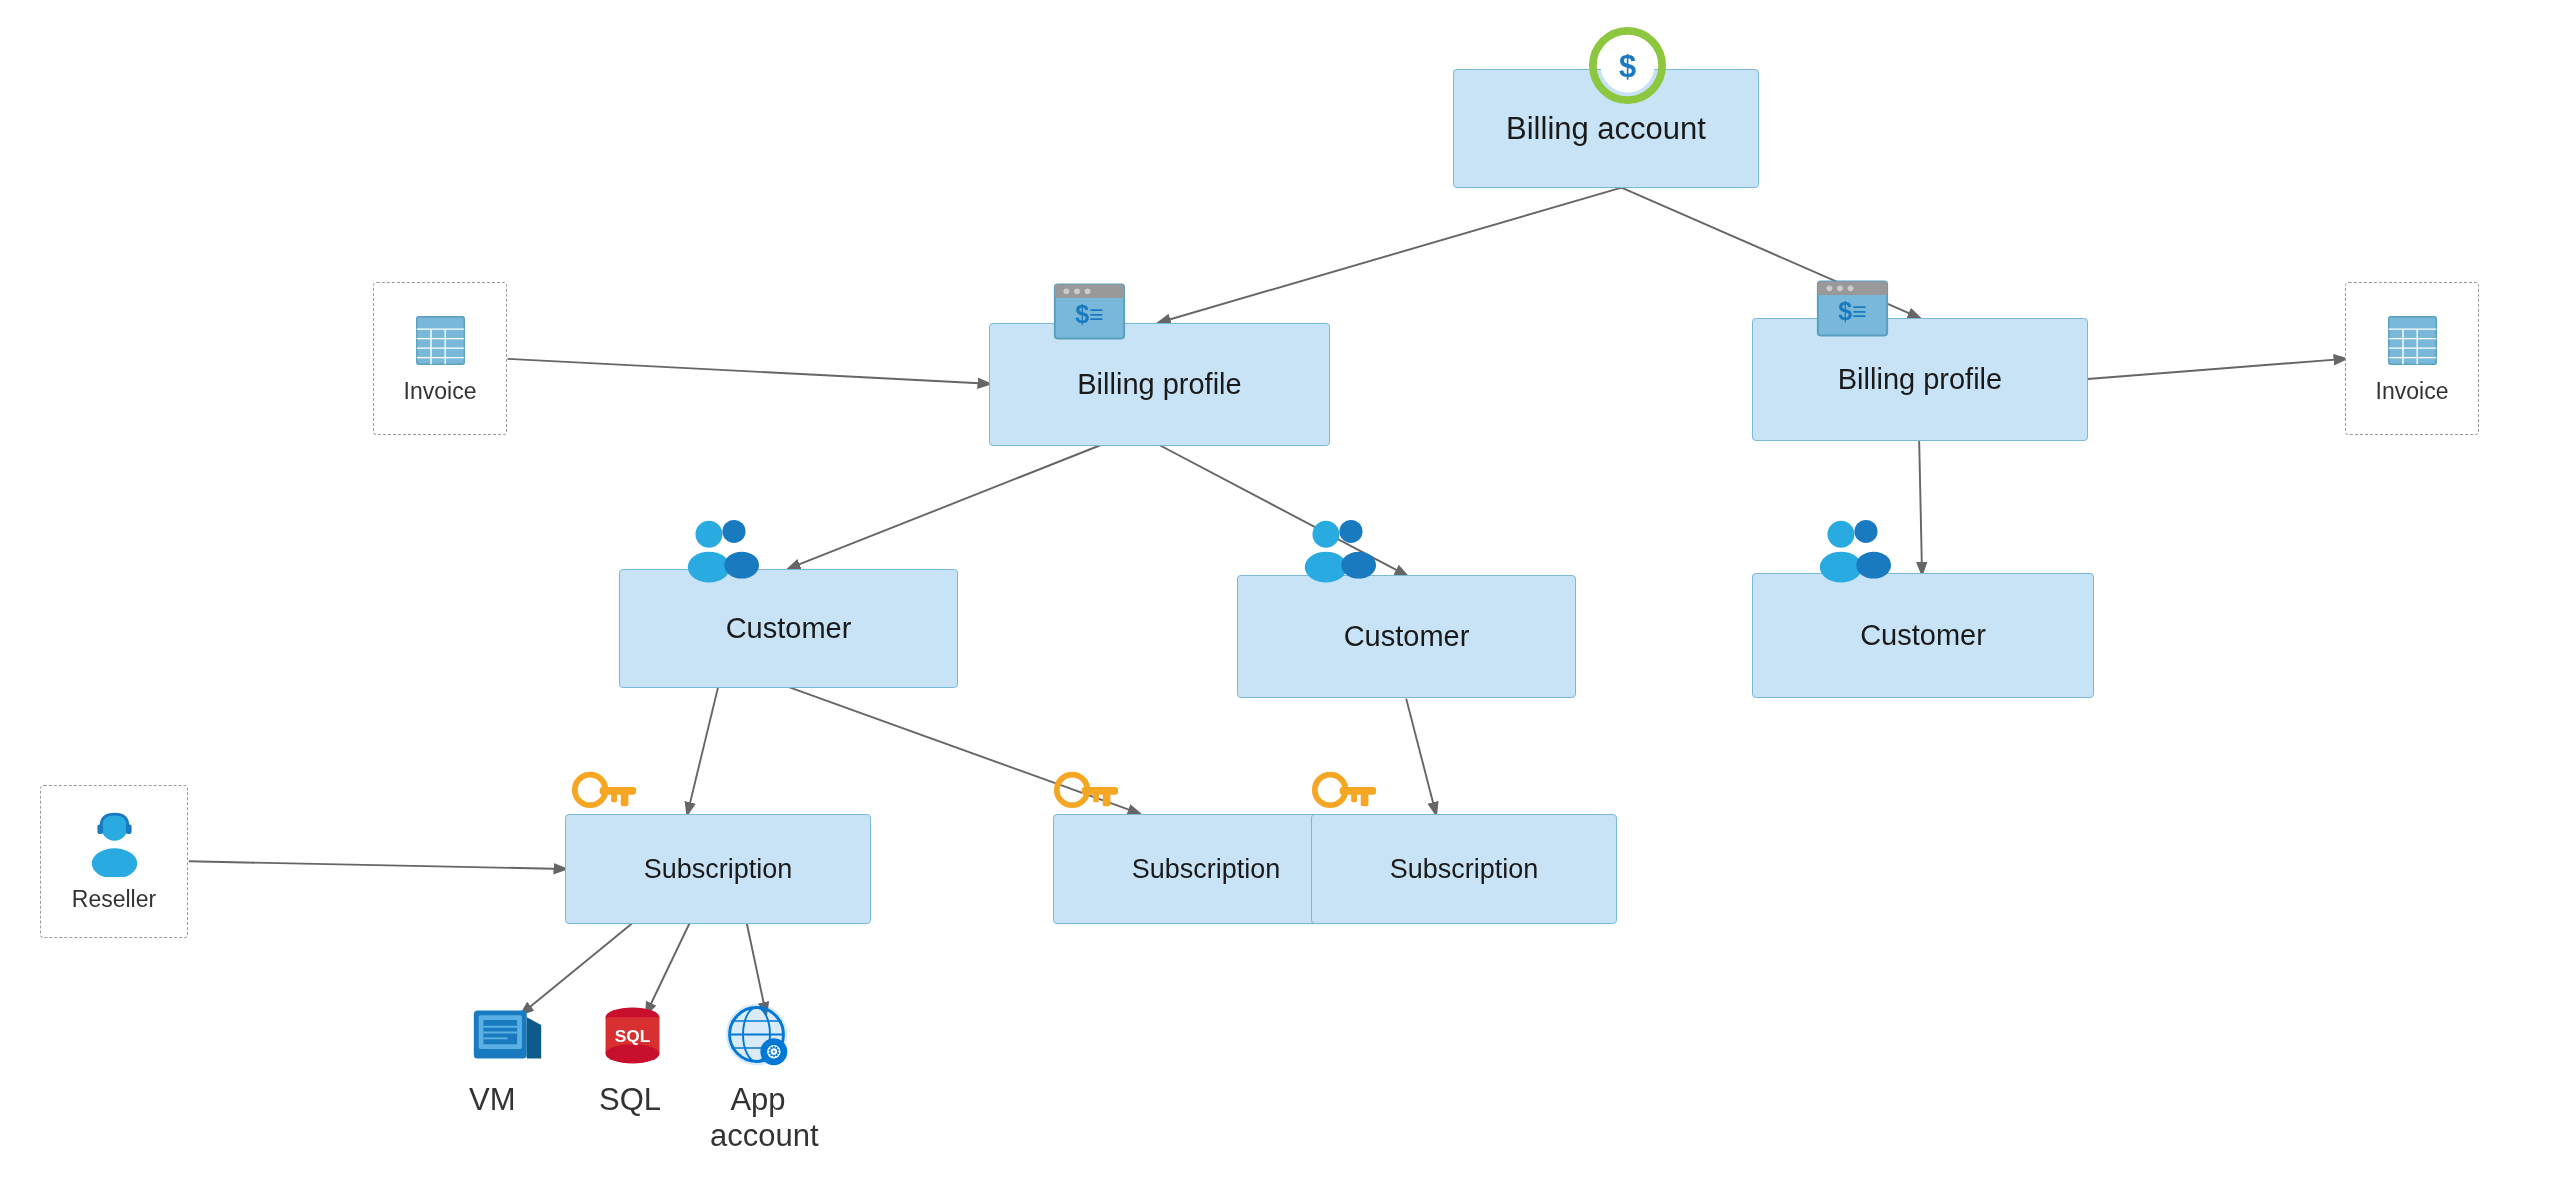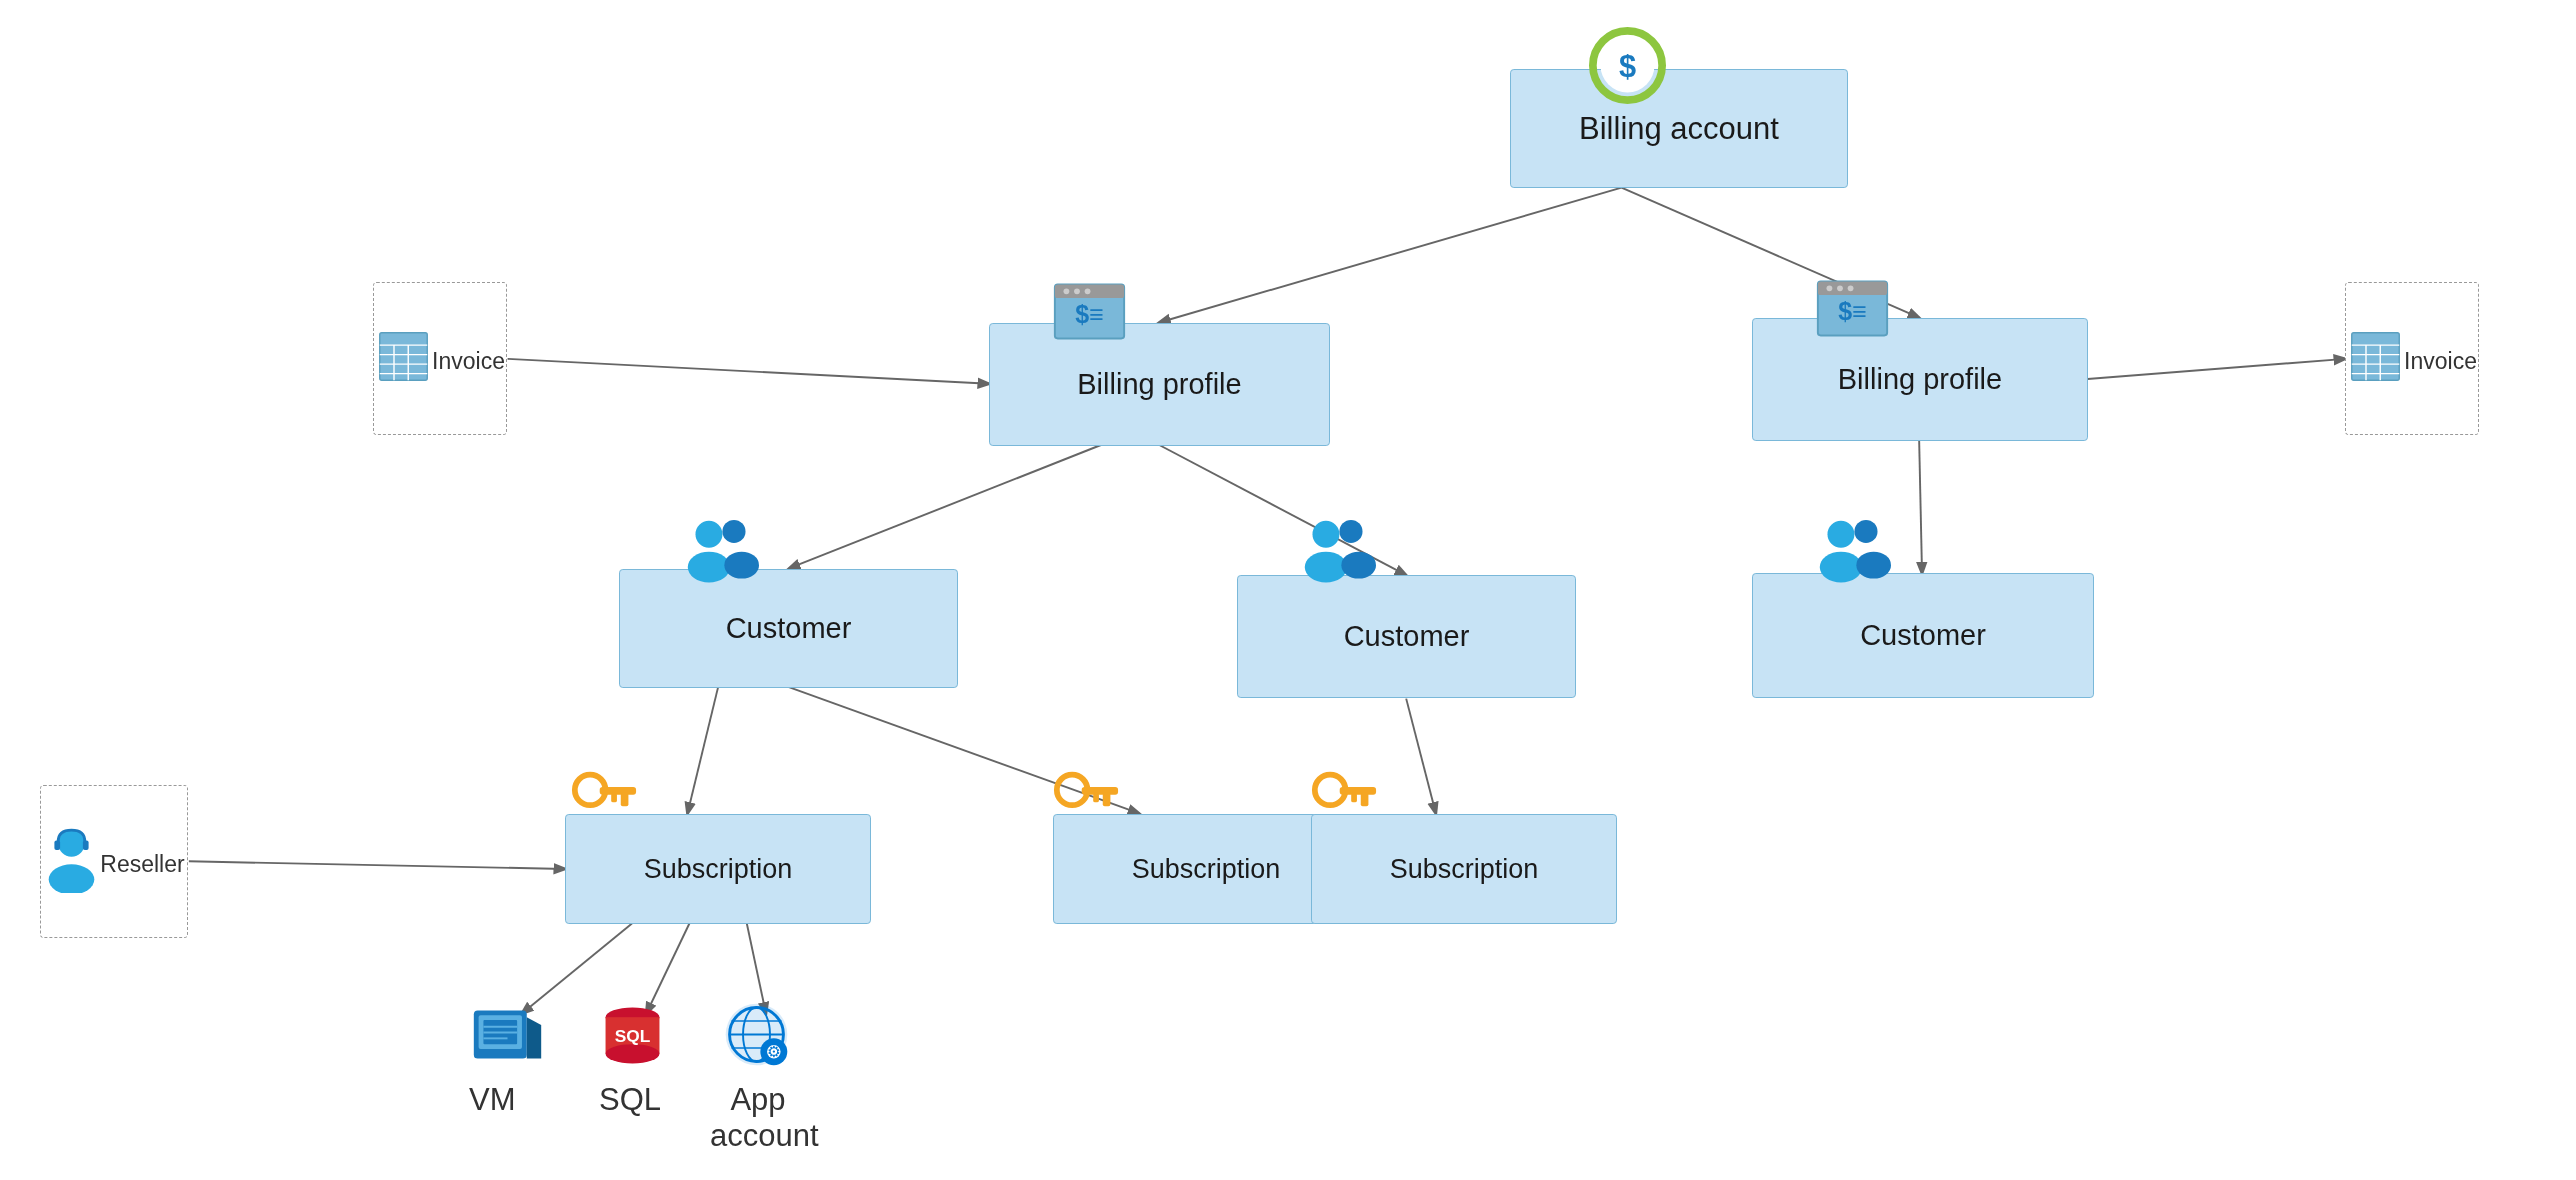--- a/index.html
+++ b/index.html
@@ -44,23 +44,23 @@
       align-items: center;
       justify-content: center;
       font-size: 27px;
       font-weight: 400;
       color: #1a1a1a;
       padding: 7.7px 19px;
     }
 
     
     .node-billing-account {
-      left: 1510px;
+      left: 1453px;
       top: 69px;
-      width: 338px;
+      width: 306px;
       height: 119px;
     }
     .node-billing-account .box {
       width: 338px;
       height: 119px;
       font-size: 31px;
     }
 
     
     .node-billing-profile-left {
@@ -165,21 +165,21 @@
       height: 110px;
       font-size: 27px;
     }
 
     
     .dashed-box {
       position: absolute;
       border: 1.9px dashed #999;
       border-radius: 3.8px;
       display: flex;
-      flex-direction: row;
+      flex-direction: column;
       align-items: center;
       justify-content: center;
       z-index: 2;
       background: #fff;
     }
 
     
     .invoice-left {
       left: 373px;
       top: 282px;

